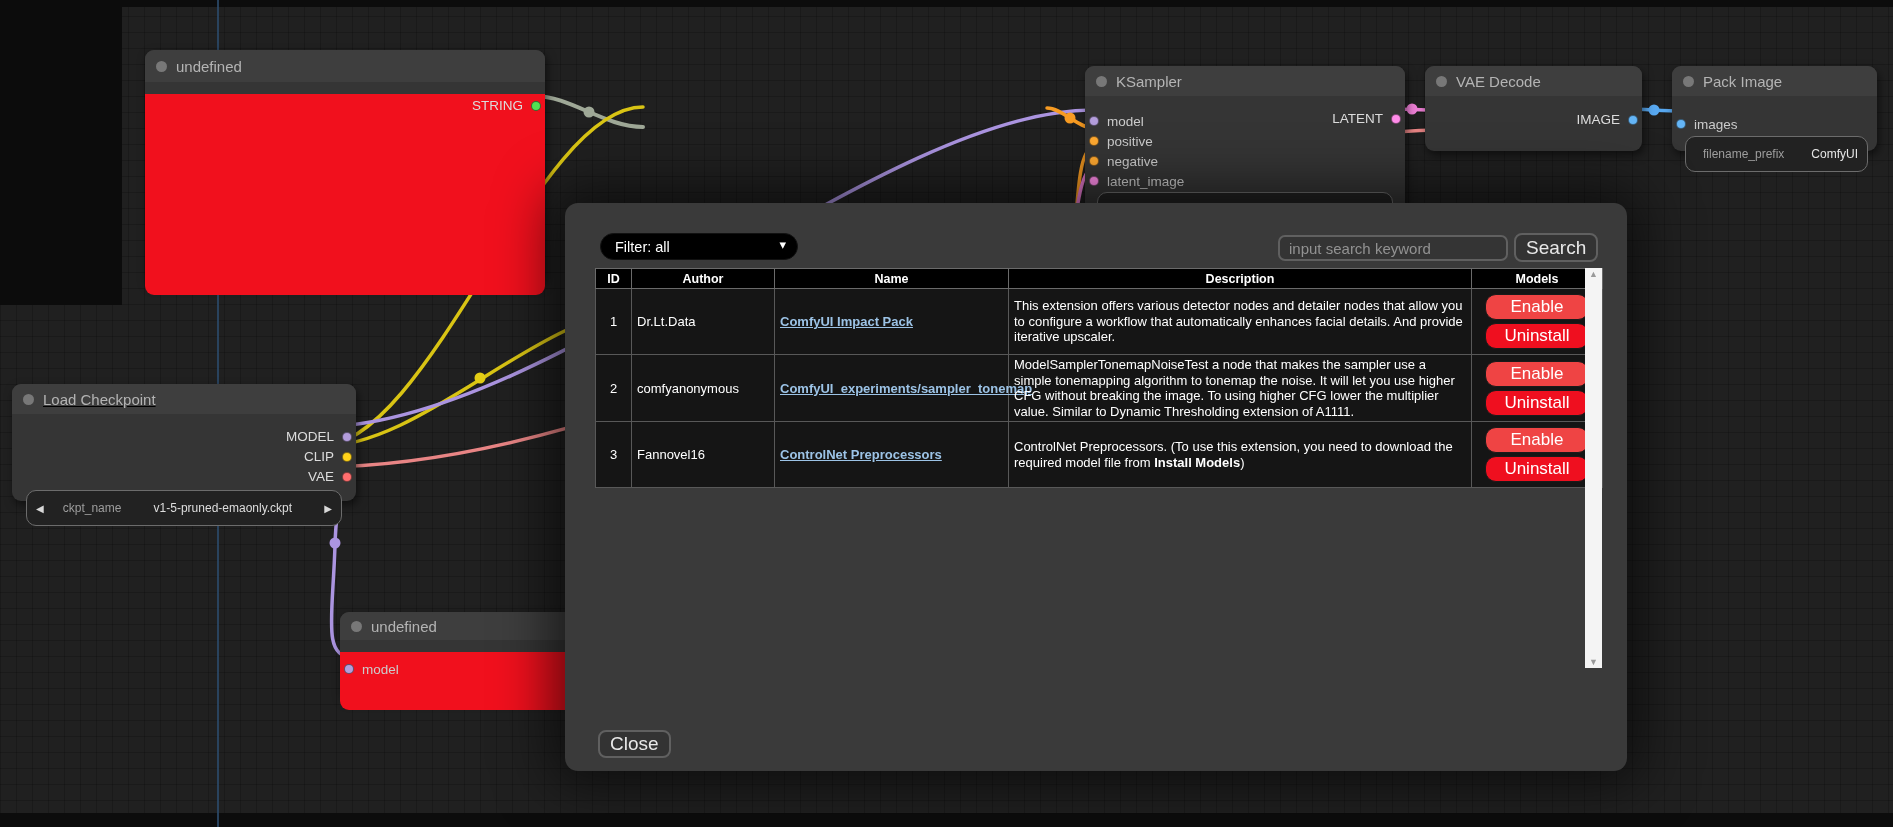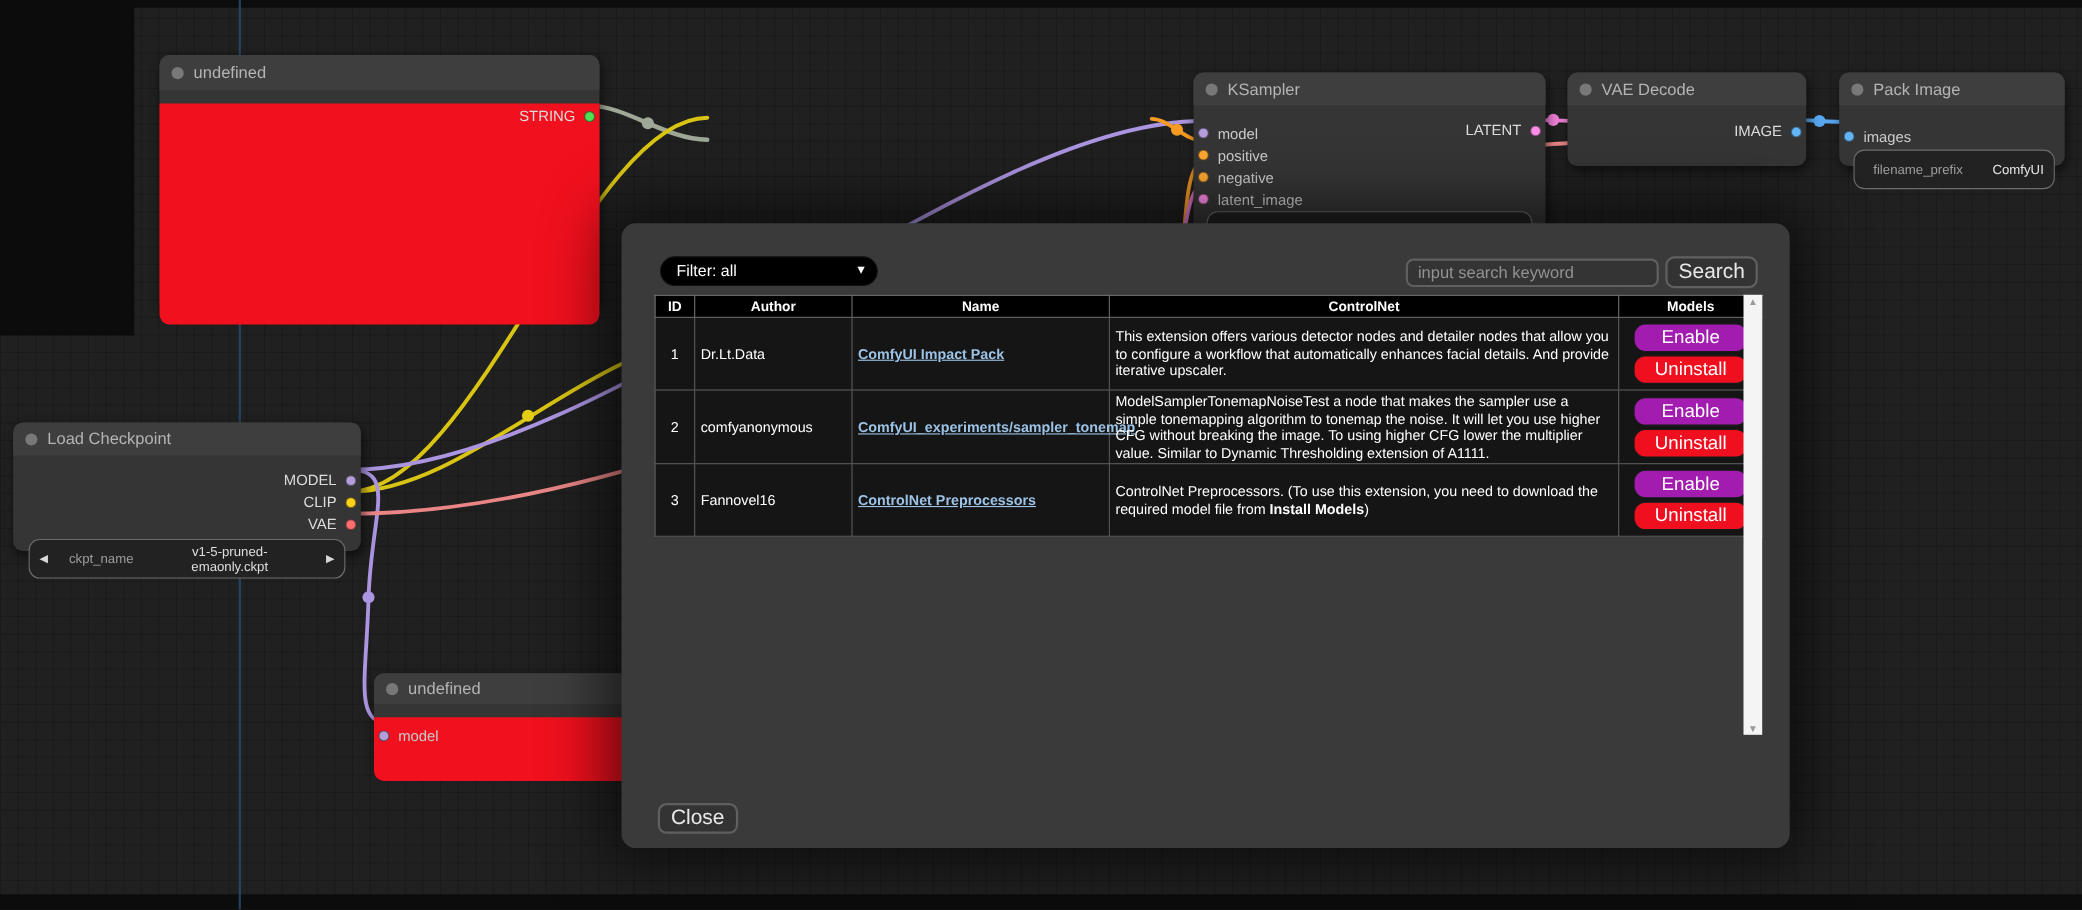--- a/index.html
+++ b/index.html
@@ -69,21 +69,21 @@
                  height:20px; border:1px solid #6a6a6a; }
   table.ext td { background:#151515; border:1px solid #585858; font-size:13px;
                  padding:2px 5px; vertical-align:middle; }
   td.cell-id { text-align:center; }
   td.cell-desc { font-size:12.3px; line-height:15.6px; padding:3px 6px; }
   a.ext-link { color:#9cc3e6; font-weight:bold; text-decoration:underline; font-size:13px; }
   td.cell-install { text-align:center; padding:4px 0; }
   .btn-enable, .btn-uninstall { display:block; width:104px; height:26px; margin:3px auto;
                  border:1px solid #1a1a1a; border-radius:11px; color:#fff; font-size:17px;
                  font-family:"Liberation Sans",sans-serif; }
-  .btn-enable { background:#a21caf; }
+  .btn-enable { background:#ef4444; }
   .btn-uninstall { background:#ef0f1f; }
 
   #table-scrollbar { position:absolute; left:1020px; top:65px; width:17px; height:400px;
                  background:#f4f4f4; display:flex; flex-direction:column;
                  justify-content:space-between; align-items:center; }
   #table-scrollbar .sb-arrow { color:#9a9a9a; font-size:9px; line-height:12px; }
 </style>
 </head>
 <body>
 
@@ -190,21 +190,21 @@
           <span>images</span>
         </div>
       </div>
       <div class="widget no-arrows" style="left:13px;right:9px;top:28px;">
         <span class="w-name">filename_prefix</span>
         <span class="w-value">ComfyUI</span>
       </div>
     </div>
   </div>
 
-  <div class="node t30" style="left:12px;top:384px;width:316px;height:117px;">
+  <div class="node t30" style="left:12px;top:384px;width:344px;height:117px;text-decoration:underline;">
     <div class="node-title">
       <span class="title-dot"></span>
       <span>Load Checkpoint</span>
     </div>
     <div class="node-body">
       <div class="out-row" style="top:3px;">
         <span>MODEL</span>
         <span class="pdot c-model"></span>
       </div>
       <div class="out-row" style="top:23px;">
@@ -256,21 +256,21 @@
             <col style="width:143px">
             <col style="width:234px">
             <col style="width:463px">
             <col style="width:131px">
           </colgroup>
         <thead>
           <tr>
             <th>ID</th>
             <th>Author</th>
             <th>Name</th>
-            <th>ControlNet</th>
+            <th>Description</th>
             <th>Models</th>
           </tr>
         </thead>
         <tbody>
           <tr>
             <td class="cell-id">1</td>
             <td>Dr.Lt.Data</td>
             <td><a href="#" class="ext-link">ComfyUI Impact Pack</a></td>
             <td class="cell-desc">
               <span>This extension offers various detector nodes and detailer nodes that allow you to configure a workflow that automatically enhances facial details. And provide iterative upscaler.</span><b></b><span></span>

